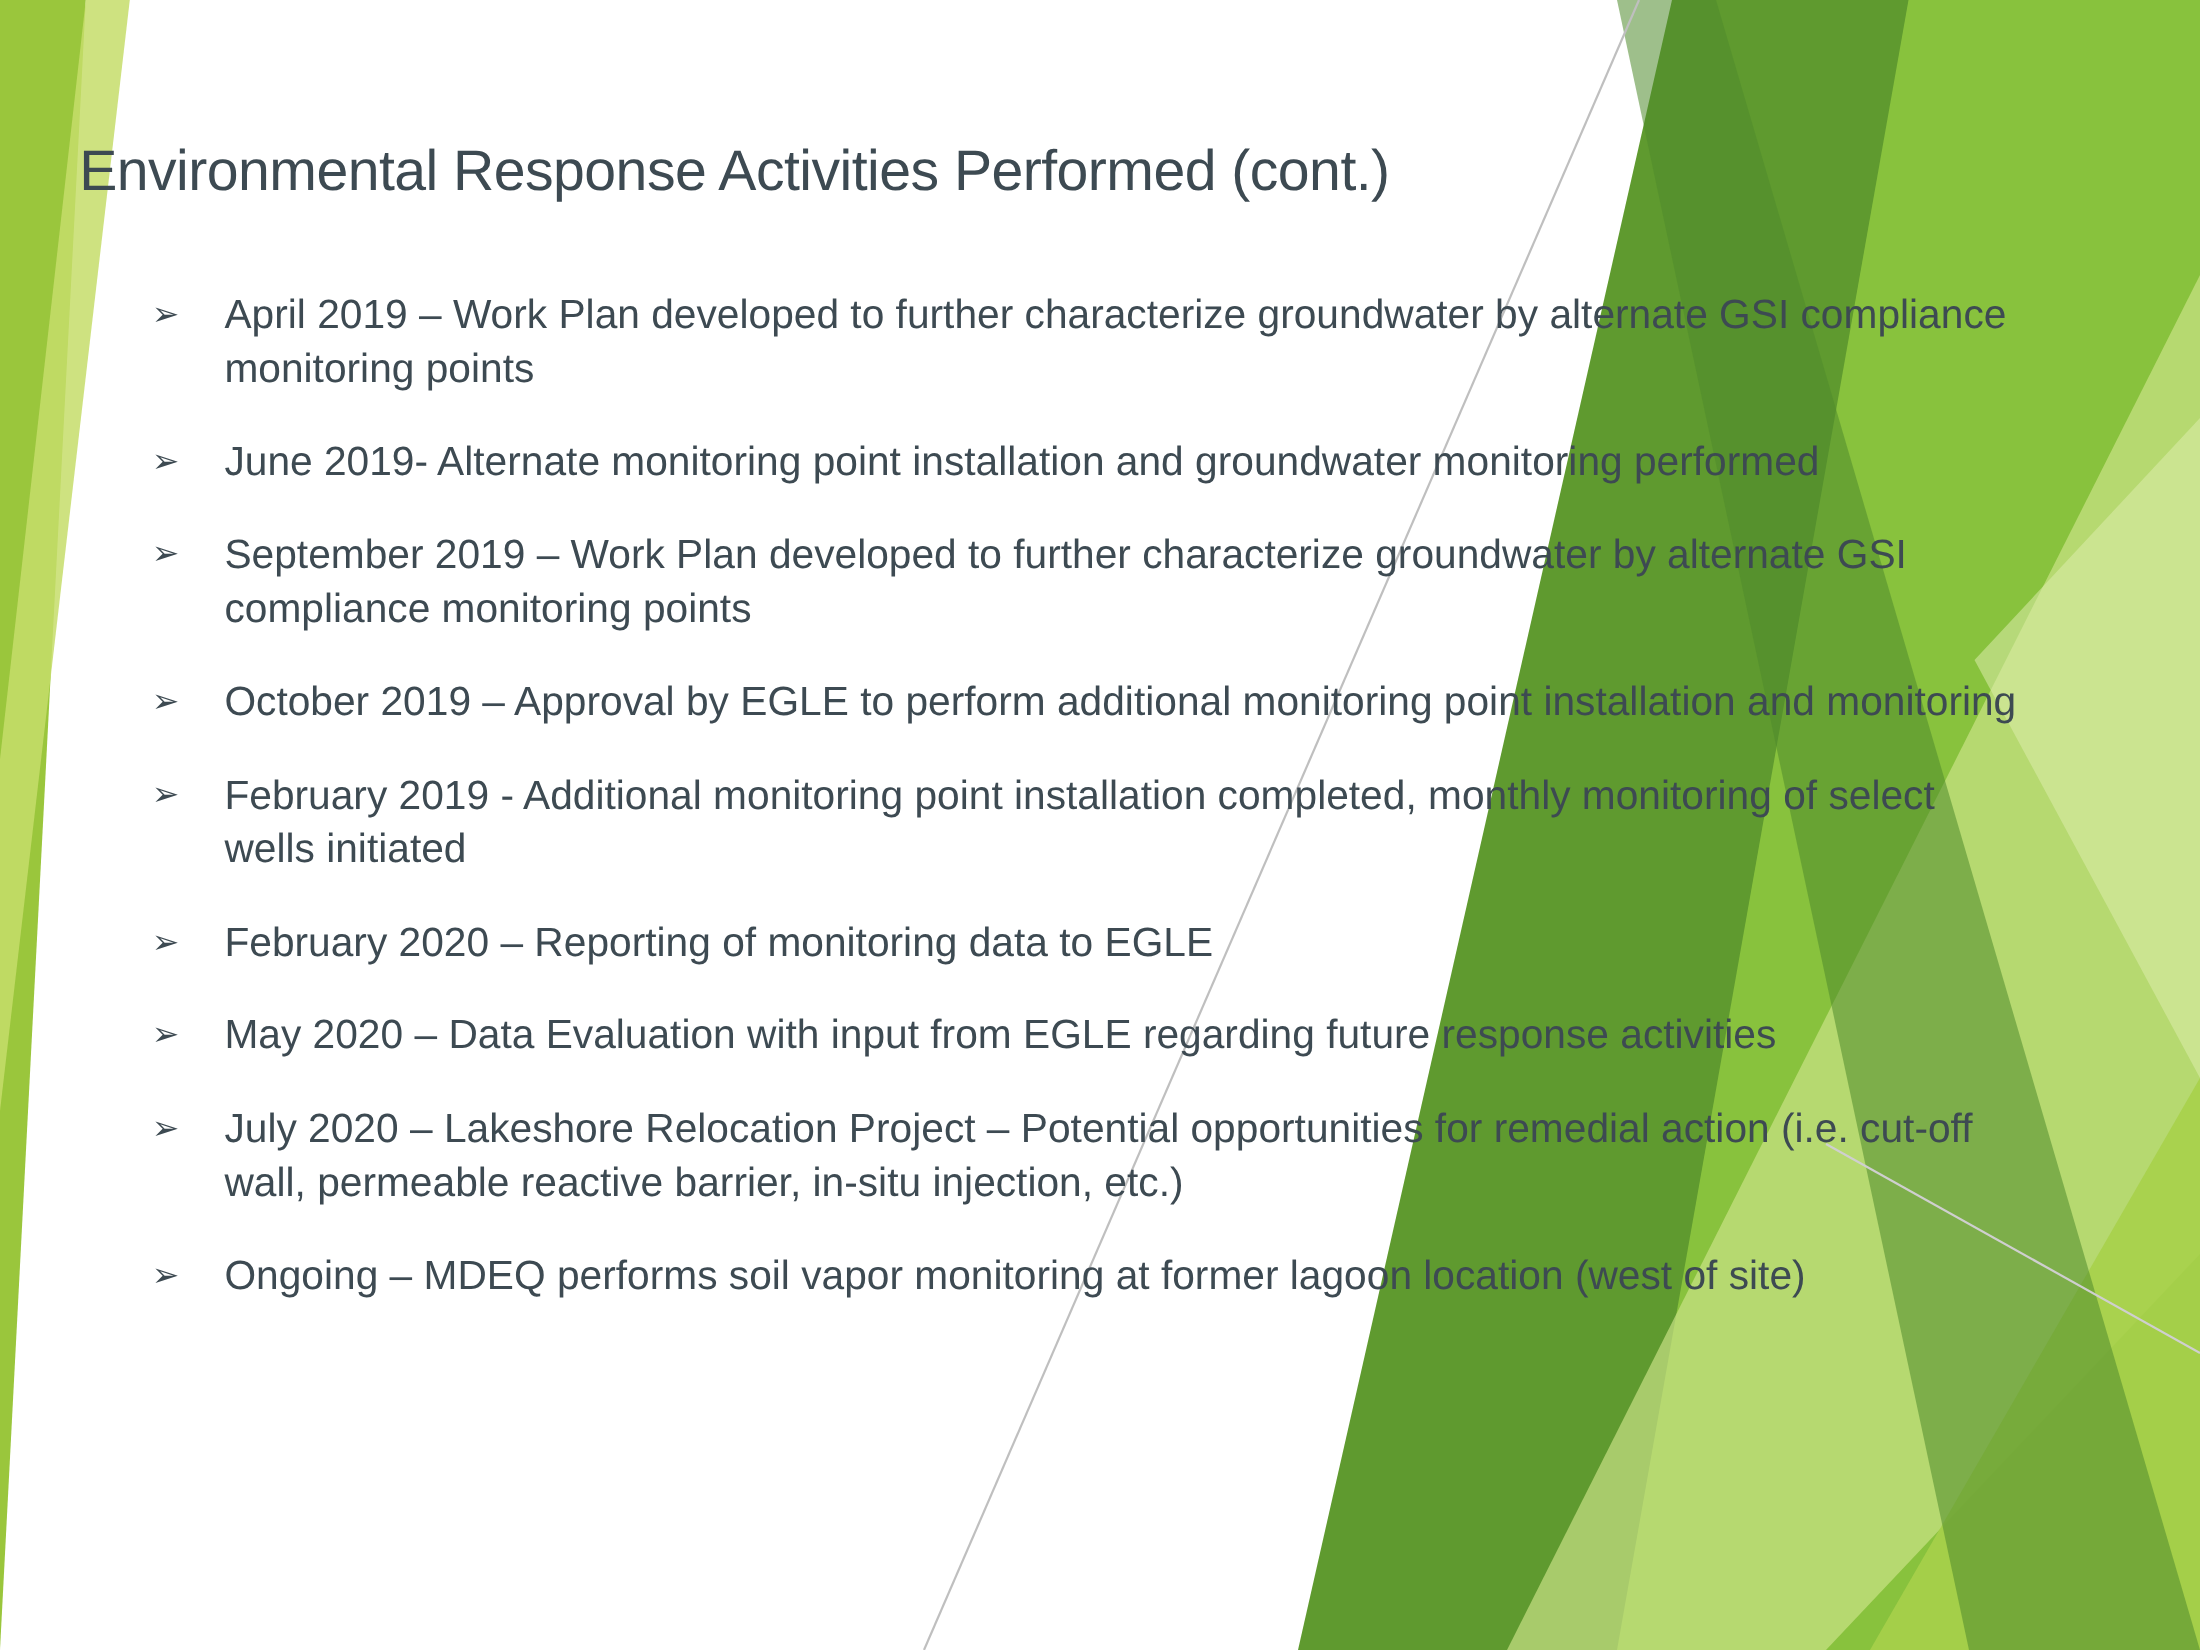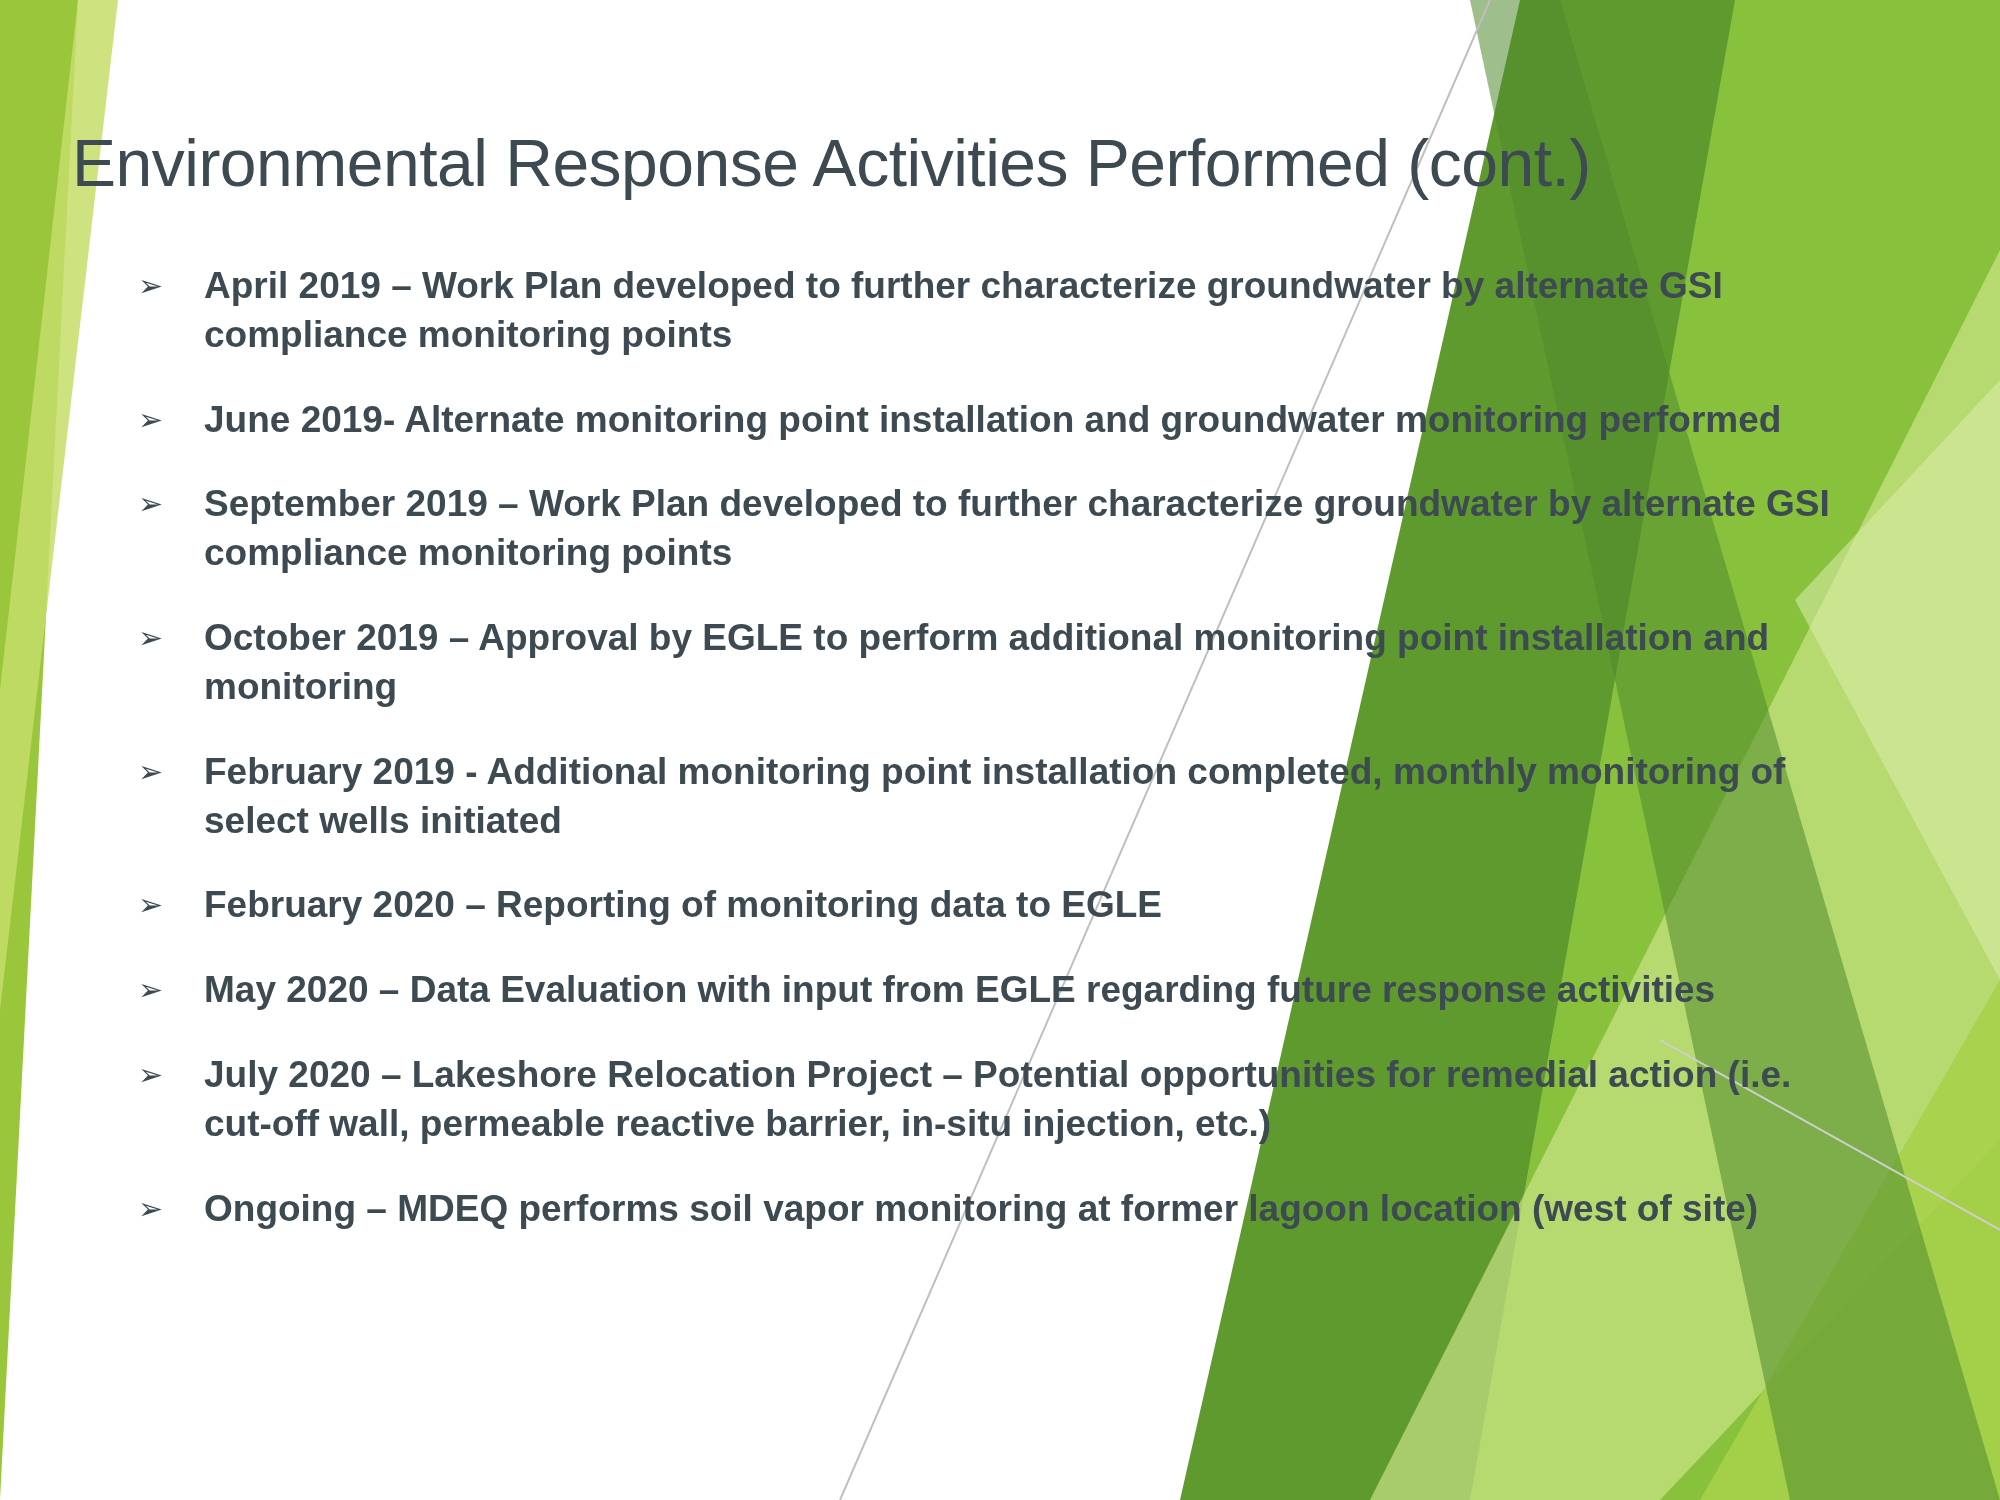--- a/index.html
+++ b/index.html
@@ -30,21 +30,21 @@
   }
   .content {
     position: relative;
     z-index: 5;
   }
   .slide-title {
     position: absolute;
     left: 72px;
     top: 128px;
     width: 1840px;
-    font-size: 66px;
+    font-size: 52px;
     line-height: 1.08;
     color: #3d4a52;
     font-weight: 400;
     letter-spacing: -0.5px;
     white-space: nowrap;
   }
   .bullets {
     position: absolute;
     left: 120px;
     top: 262px;
@@ -64,21 +64,21 @@
     padding-top: 4px;
     text-align: left;
     padding-left: 18px;
     box-sizing: border-box;
   }
   .bullet-text {
     flex: 1 1 auto;
     color: #3d4a52;
     font-size: 37px;
     line-height: 1.32;
-    font-weight: 700;
+    font-weight: 400;
   }
 </style>
 </head>
 <body>
 
 <div class="slide">
 
   <svg class="deco" viewBox="0 0 2000 1500" preserveAspectRatio="none">
 
     <polygon points="0,0 78,0 0,1500" fill="#9ac63c"></polygon>

